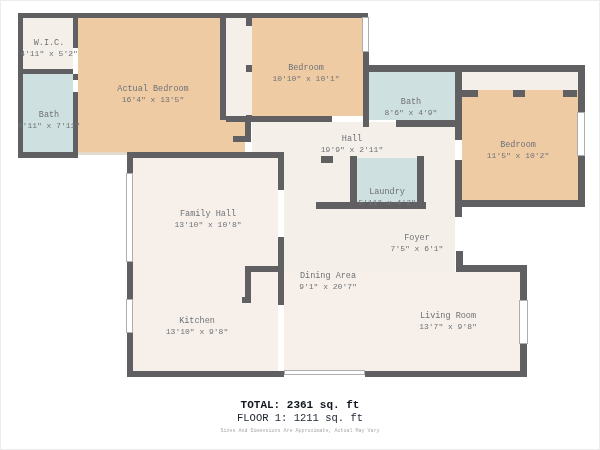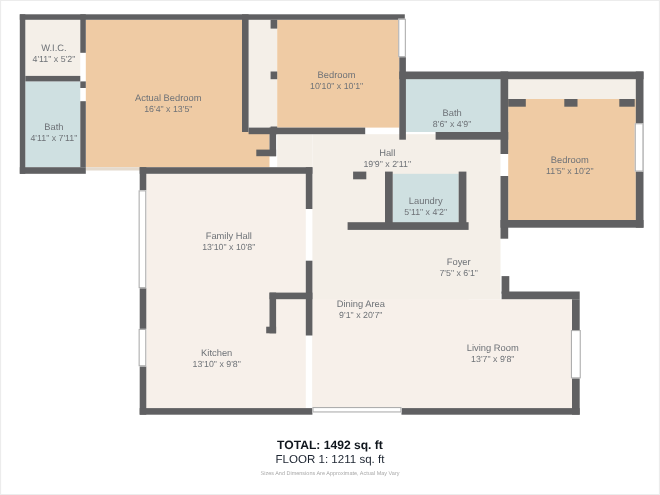--- a/index.html
+++ b/index.html
@@ -1,17 +1,17 @@
 <!DOCTYPE html>
 <html><head>
 <meta charset="utf-8">
 <style>
   html,body{margin:0;padding:0;background:#fff;}
   .canvas{position:relative;width:600px;height:450px;background:#ffffff;overflow:hidden;
-          font-family:Liberation Sans, sans-serif;box-shadow:inset 0 0 0 1px #ececec;}
+          font-family:Liberation Mono, monospace;box-shadow:inset 0 0 0 1px #ececec;}
   .w{position:absolute;background:#606062;}
   .fill-tan{position:absolute;background:#efcba4;}
   .fill-blue{position:absolute;background:#cfe0e1;}
   .fill-cream{position:absolute;background:#f4efe8;}
   .fill-light{position:absolute;background:#f7f0ea;}
   .edge{position:absolute;background:#e4dacd;}
   .win{position:absolute;background:#ffffff;border:1px solid #aeaeae;box-sizing:border-box;}
   .lbl{position:absolute;transform:translateX(-50%);text-align:center;color:#6e7277;white-space:nowrap;}
   .lbl .nm{font-size:8.5px;line-height:11px;}
   .lbl .dm{font-size:8px;line-height:10px;}
@@ -113,21 +113,21 @@
     <div class="dm">8'6" x 4'9"</div>
   </div>
   <div class="lbl" style="left:518px;top:140px">
     <div class="nm">Bedroom</div>
     <div class="dm">11'5" x 10'2"</div>
   </div>
   <div class="lbl" style="left:352px;top:134px">
     <div class="nm">Hall</div>
     <div class="dm">19'9" x 2'11"</div>
   </div>
-  <div class="lbl" style="left:387px;top:177px">
+  <div class="lbl" style="left:387px;top:187px">
     <div class="nm">Laundry</div>
     <div class="dm">5'11" x 4'2"</div>
   </div>
   <div class="lbl" style="left:208px;top:209px">
     <div class="nm">Family Hall</div>
     <div class="dm">13'10" x 10'8"</div>
   </div>
   <div class="lbl" style="left:417px;top:233px">
     <div class="nm">Foyer</div>
     <div class="dm">7'5" x 6'1"</div>
@@ -139,18 +139,18 @@
   <div class="lbl" style="left:197px;top:316px">
     <div class="nm">Kitchen</div>
     <div class="dm">13'10" x 9'8"</div>
   </div>
   <div class="lbl" style="left:448px;top:311px">
     <div class="nm">Living Room</div>
     <div class="dm">13'7" x 9'8"</div>
   </div>
 
   <div class="summary">
-    <div class="s1">TOTAL: 1492 sq. ft</div>
+    <div class="s1">TOTAL: 2361 sq. ft</div>
     <div class="s2">FLOOR 1: 1211 sq. ft</div>
     <div class="s3">Sizes And Dimensions Are Approximate, Actual May Vary</div>
   </div>
 
 </div>
 
 </body></html>

